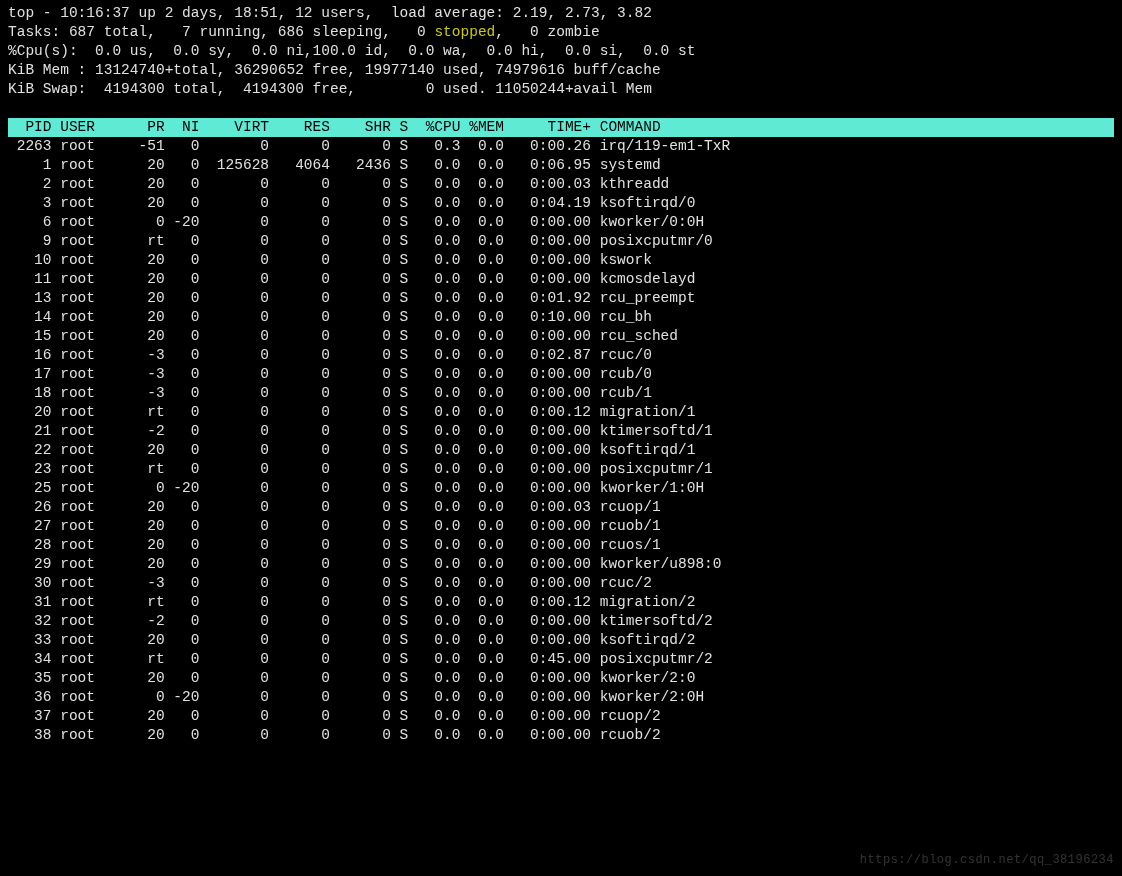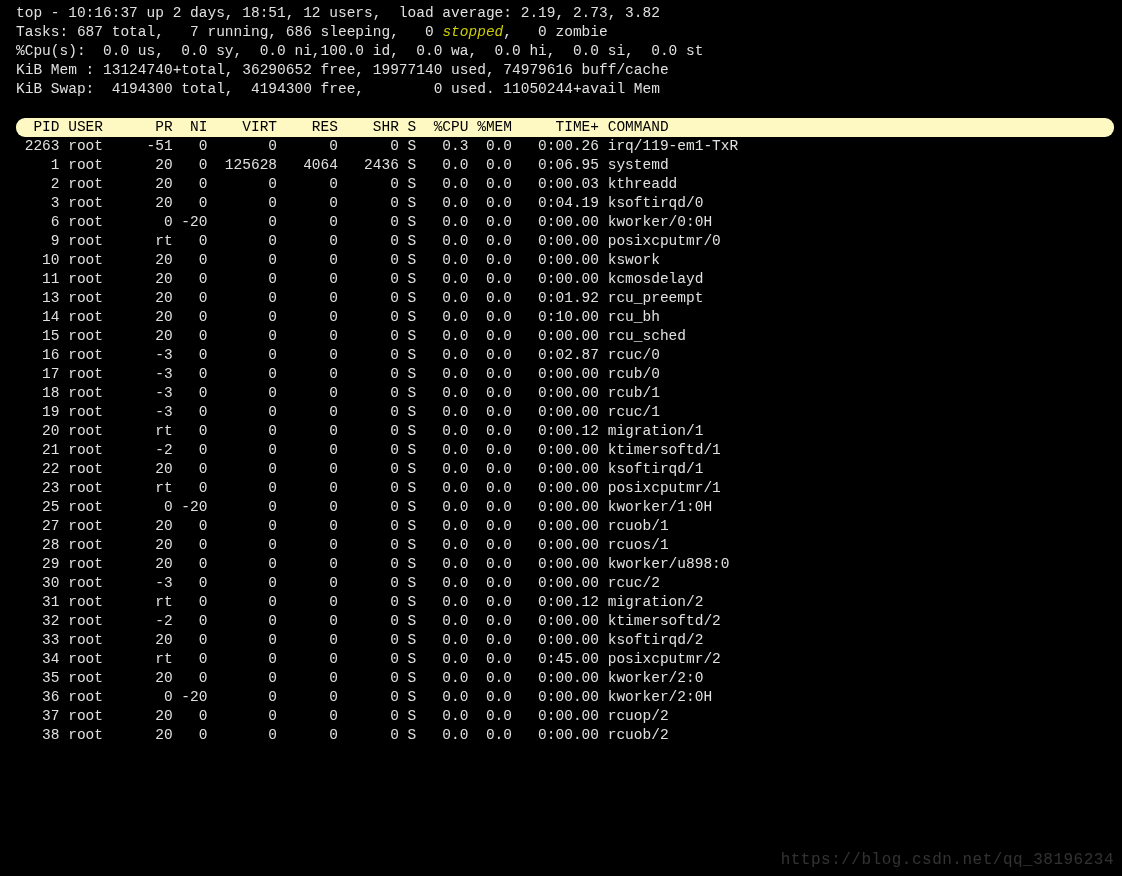--- a/index.html
+++ b/index.html
@@ -10,38 +10,36 @@
     font-family: "Consolas", "Menlo", "Courier New", monospace;
     font-size: 14.5px;
     line-height: 19px;
     width: 1122px;
     height: 876px;
     overflow: hidden;
     position: relative;
   }
   .term {
     padding: 4px 8px;
-    margin-left: 8px;
   }
   .hdr-line { white-space: pre; }
-  .yellow { color: #cccc00; font-style: italic; }
+  .yellow { color: #cccc00; }
   .columns-header {
-    background: #fef9c3;
+    background: #5eead4;
     color: #000;
     white-space: pre;
     font-weight: normal;
-    border-radius: 9px;
   }
   .row { white-space: pre; }
   .watermark {
     position: absolute;
     right: 8px;
     bottom: 6px;
     color: rgba(200,200,200,0.25);
-    font-size: 16px;
+    font-size: 12px;
     letter-spacing: 0.5px;
   }
 </style>
 </head>
 <body>
 
 <div class="term">
 
   <div class="hdr-line">top - 10:16:37 up 2 days, 18:51, 12 users,  load average: 2.19, 2.73, 3.82</div>
 
@@ -63,26 +61,26 @@
       <div class="row">    6 root       0 -20       0      0      0 S   0.0  0.0   0:00.00 kworker/0:0H</div>
       <div class="row">    9 root      rt   0       0      0      0 S   0.0  0.0   0:00.00 posixcputmr/0</div>
       <div class="row">   10 root      20   0       0      0      0 S   0.0  0.0   0:00.00 kswork</div>
       <div class="row">   11 root      20   0       0      0      0 S   0.0  0.0   0:00.00 kcmosdelayd</div>
       <div class="row">   13 root      20   0       0      0      0 S   0.0  0.0   0:01.92 rcu_preempt</div>
       <div class="row">   14 root      20   0       0      0      0 S   0.0  0.0   0:10.00 rcu_bh</div>
       <div class="row">   15 root      20   0       0      0      0 S   0.0  0.0   0:00.00 rcu_sched</div>
       <div class="row">   16 root      -3   0       0      0      0 S   0.0  0.0   0:02.87 rcuc/0</div>
       <div class="row">   17 root      -3   0       0      0      0 S   0.0  0.0   0:00.00 rcub/0</div>
       <div class="row">   18 root      -3   0       0      0      0 S   0.0  0.0   0:00.00 rcub/1</div>
-      <div class="row">   19 root      -3   0       0      0      0 S   0.0  0.0   0:00.00 rcuc/1</div>
       <div class="row">   20 root      rt   0       0      0      0 S   0.0  0.0   0:00.12 migration/1</div>
       <div class="row">   21 root      -2   0       0      0      0 S   0.0  0.0   0:00.00 ktimersoftd/1</div>
       <div class="row">   22 root      20   0       0      0      0 S   0.0  0.0   0:00.00 ksoftirqd/1</div>
       <div class="row">   23 root      rt   0       0      0      0 S   0.0  0.0   0:00.00 posixcputmr/1</div>
       <div class="row">   25 root       0 -20       0      0      0 S   0.0  0.0   0:00.00 kworker/1:0H</div>
+      <div class="row">   26 root      20   0       0      0      0 S   0.0  0.0   0:00.03 rcuop/1</div>
       <div class="row">   27 root      20   0       0      0      0 S   0.0  0.0   0:00.00 rcuob/1</div>
       <div class="row">   28 root      20   0       0      0      0 S   0.0  0.0   0:00.00 rcuos/1</div>
       <div class="row">   29 root      20   0       0      0      0 S   0.0  0.0   0:00.00 kworker/u898:0</div>
       <div class="row">   30 root      -3   0       0      0      0 S   0.0  0.0   0:00.00 rcuc/2</div>
       <div class="row">   31 root      rt   0       0      0      0 S   0.0  0.0   0:00.12 migration/2</div>
       <div class="row">   32 root      -2   0       0      0      0 S   0.0  0.0   0:00.00 ktimersoftd/2</div>
       <div class="row">   33 root      20   0       0      0      0 S   0.0  0.0   0:00.00 ksoftirqd/2</div>
       <div class="row">   34 root      rt   0       0      0      0 S   0.0  0.0   0:45.00 posixcputmr/2</div>
       <div class="row">   35 root      20   0       0      0      0 S   0.0  0.0   0:00.00 kworker/2:0</div>
       <div class="row">   36 root       0 -20       0      0      0 S   0.0  0.0   0:00.00 kworker/2:0H</div>

